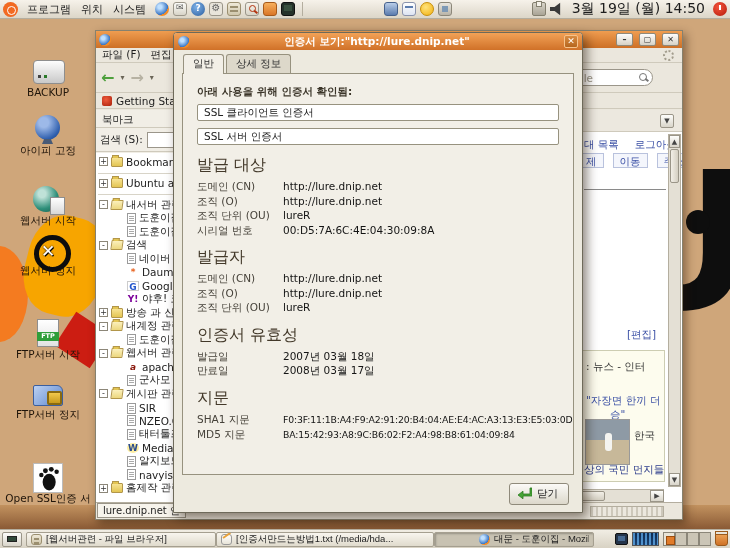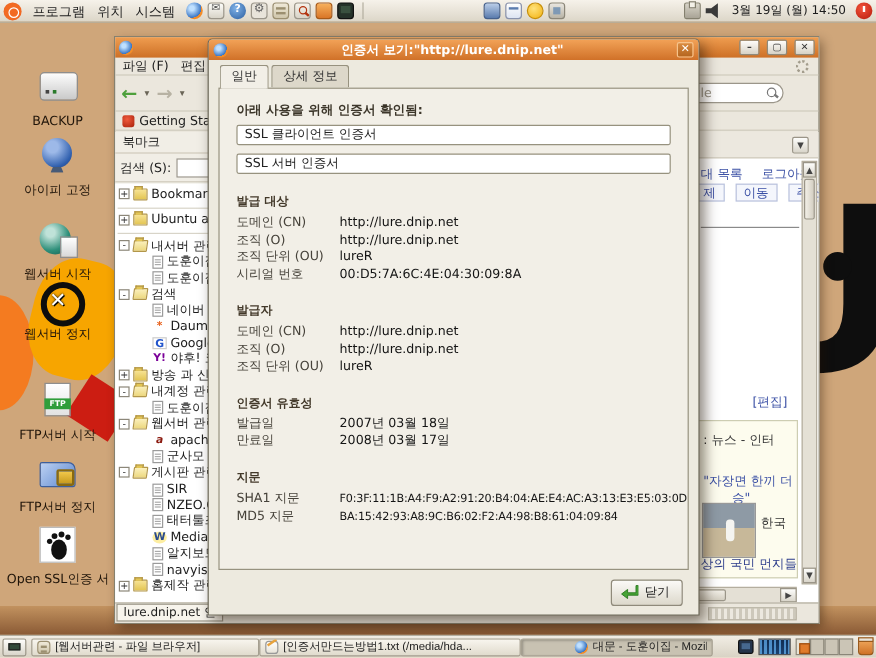--- a/index.html
+++ b/index.html
@@ -19,21 +19,21 @@
 
 .top-panel { position:absolute; top:0; left:0; right:0; height:19px; z-index:60;
   background:linear-gradient(#f6f2ea,#dcd6c8); border-bottom:1px solid #b4ae9f;
   display:flex; align-items:center; gap:5px; padding:0 3px; font-size:11px; }
 .pmenu { padding:1px 4px; cursor:default; }
 .picon { width:14px; height:14px; display:inline-block; border-radius:3px; position:relative; flex:none; }
 .plogo { width:15px; height:15px; border-radius:50%; background:radial-gradient(circle at 50% 50%, #f26a22 0 62%, #dd4814 100%); position:relative; }
 .plogo::before { content:""; position:absolute; left:4px; top:4px; width:7px; height:7px; border-radius:50%; border:1.5px solid #fff; }
 .psep { width:1px; height:14px; background:#b4ae9f; margin:0 2px; }
 .spacer { flex:1; }
-.pclock { font-size:10px; white-space:nowrap; padding:0 3px; }
+.pclock { font-size:14px; white-space:nowrap; padding:0 3px; }
 .pwr { width:14px; height:14px; border-radius:50%; background:radial-gradient(circle at 40% 35%, #f4543c, #b41a0a); position:relative; }
 .pwr::before { content:""; position:absolute; left:6px; top:3px; width:2px; height:5px; background:#fff; }
 
 .g-ff { background:radial-gradient(circle at 35% 35%, #bfe0ff 0 15%, #3a76c4 60%, #f28c28 62%); border-radius:50%; }
 .g-mail { background:linear-gradient(#fdfdfa,#d8d4c8); border:1px solid #9b968a; }
 .g-mail::before { content:"✉"; position:absolute; left:2px; top:-1px; font-size:9px; color:#555; }
 .g-help { background:radial-gradient(circle at 40% 35%, #7fb2e8, #2a5d9e); border-radius:50%; }
 .g-help::before { content:"?"; position:absolute; left:4.5px; top:1px; font-size:9px; color:#fff; font-weight:bold; }
 .g-gear { background:#e8e4da; border:1px solid #9b968a; }
 .g-gear::before { content:"⚙"; position:absolute; left:1.5px; top:-1px; font-size:10px; color:#666; }
@@ -53,21 +53,21 @@
 .g-app4::before { content:""; position:absolute; left:3px; top:3px; right:3px; bottom:3px; background:#7e99b5; }
 .g-printer { background:linear-gradient(#d8d4c8,#a9a496); border:1px solid #84806f; border-radius:2px; }
 .g-printer::before { content:""; position:absolute; left:3px; top:-2px; right:3px; height:4px; background:#f4f1e8; border:1px solid #84806f; }
 .g-vol { background:#3a3a3a; clip-path:polygon(0 35%, 35% 35%, 75% 5%, 75% 95%, 35% 65%, 0 65%); }
 .g-edit { background:linear-gradient(#fff,#e8e4d8); border:1px solid #999; }
 .g-edit::before { content:""; position:absolute; left:1px; top:2px; width:9px; height:2px; background:#e8a33d; transform:rotate(-35deg); transform-origin:left; }
 
 
 .desktop-icons { position:absolute; left:0; top:19px; width:95px; bottom:19px; z-index:2; }
 .dicon { position:absolute; left:5px; width:86px; text-align:center; cursor:default; }
-.dlabel { margin-top:9px; font-size:10.5px; color:#20150a; line-height:1.1; }
+.dlabel { margin-top:0; font-size:10.5px; color:#20150a; line-height:1.1; }
 .ic { width:36px; height:30px; margin:0 auto; position:relative; }
 .ic-drive::before { content:""; position:absolute; left:3px; top:3px; width:30px; height:22px; border-radius:4px; background:linear-gradient(#fdfdfd,#c9c9c9); border:1px solid #8e8e8e; }
 .ic-drive::after { content:""; position:absolute; left:8px; top:18px; width:3px; height:3px; background:#444; box-shadow:6px 0 0 #2a7a2a; }
 .ic-globe::before { content:""; position:absolute; left:5px; top:0; width:25px; height:25px; border-radius:50%; background:radial-gradient(circle at 35% 30%, #9db9e8 0 20%, #2f5fae 70%, #1c3c74); }
 .ic-globe::after { content:""; position:absolute; left:12px; top:24px; width:11px; height:5px; background:#475a77; clip-path:polygon(20% 0, 80% 0, 100% 100%, 0 100%); }
 .ic-web::before { content:""; position:absolute; left:3px; top:1px; width:26px; height:26px; border-radius:50%; background:radial-gradient(circle at 35% 30%, #bfe2d8 0 15%, #2e8f7a 60%, #145546); }
 .ic-web::after { content:""; position:absolute; left:20px; top:12px; width:13px; height:16px; background:linear-gradient(#fff,#d8d8d8); border:1px solid #8e8e8e; }
 .ic-stop::before { content:""; position:absolute; left:4px; top:0; width:27px; height:27px; border-radius:50%; border:5px solid #0d0d0d; }
 .ic-stop::after { content:"✕"; position:absolute; left:11px; top:6px; font-size:17px; font-weight:bold; color:#fff; text-shadow:0 0 2px #000,1px 1px 0 #000; }
 .ic-ftps::before { content:""; position:absolute; left:7px; top:0; width:20px; height:26px; background:linear-gradient(#fff,#e2e2e2); border:1px solid #8e8e8e; }
@@ -166,21 +166,21 @@
 .dlg-close { width:14px; height:13px; background:linear-gradient(#d98c42,#b5661f); border:1px solid #f6c38c;
   border-radius:2px; color:#fff; font-size:9px; line-height:11px; text-align:center; font-weight:bold; }
 .dlg-tabs { display:flex; padding:4px 0 0 9px; }
 .dlg-tab { padding:2px 9px 2px 9px; font-size:10.5px; background:#ddd8ca; border:1px solid #97927f;
   border-bottom:0; border-radius:3px 3px 0 0; margin-right:2px; color:#333; }
 .dlg-tab.active { background:#f2efe7; position:relative; z-index:2; margin-bottom:-1px; padding-bottom:3px; }
 .dlg-panel { flex:1; margin:0 8px; border:1px solid #97927f; background:#f2efe7; padding:11px 14px 0 14px; overflow:hidden; position:relative; z-index:1; }
 .cert-verified { font-weight:bold; color:#3c362a; margin-bottom:5px; font-size:10.5px; }
 .usagebox { height:17px; line-height:15px; background:#ffffff; border:1px solid #97927f; border-radius:2px;
   padding:0 6px; margin:0 0 7px 0; font-size:10.5px; color:#222; }
-.cert-heading { font-weight:bold; color:#43392a; margin:16px 0 3px 0; font-size:10px; }
+.cert-heading { font-weight:normal; color:#43392a; margin:10px 0 3px 0; font-size:16px; }
 .cert-row { display:flex; line-height:14.5px; font-size:10.5px; }
 .cert-label { width:86px; flex:none; color:#46423a; }
 .cert-value { color:#141414; white-space:nowrap; }
 .cert-value.vsmall { font-size:9.3px; letter-spacing:-0.15px; line-height:15px; }
 .dlg-footer { height:37px; display:flex; align-items:center; justify-content:flex-end; padding:0 13px; }
 .btn-close { display:flex; align-items:center; gap:5px; padding:3px 10px 3px 7px; font-size:10.5px; color:#222;
   background:linear-gradient(#fbfaf7,#dcd8cb); border:1px solid #8f8a7b; border-radius:3px; }
 
 
 .taskbar { position:absolute; left:0; right:0; bottom:0; height:19px; z-index:60;
@@ -236,21 +236,21 @@
         <div class="dlabel">웹서버 정지</div>
       </div>
       <div class="dicon" style="top: 300px;">
         <div class="ic ic-ftps"></div>
         <div class="dlabel">FTP서버 시작</div>
       </div>
       <div class="dicon" style="top: 360px;">
         <div class="ic ic-ftpx"></div>
         <div class="dlabel">FTP서버 정지</div>
       </div>
-      <div class="dicon" style="top: 420px; text-align: right;">
+      <div class="dicon" style="top: 444px;">
         <div class="ic ic-foot"><svg viewBox="0 0 24 24" width="28" height="28">
             <ellipse cx="13" cy="15.5" rx="5.6" ry="7.2" fill="#111"></ellipse>
             <circle cx="6.3" cy="9.5" r="1.9" fill="#111"></circle>
             <circle cx="9.8" cy="5.8" r="2.1" fill="#111"></circle>
             <circle cx="14.8" cy="4.6" r="2.1" fill="#111"></circle>
             <circle cx="19.4" cy="6.6" r="1.9" fill="#111"></circle>
           </svg></div>
         <div class="dlabel">Open SSL인증 서</div>
       </div>
     </div>

